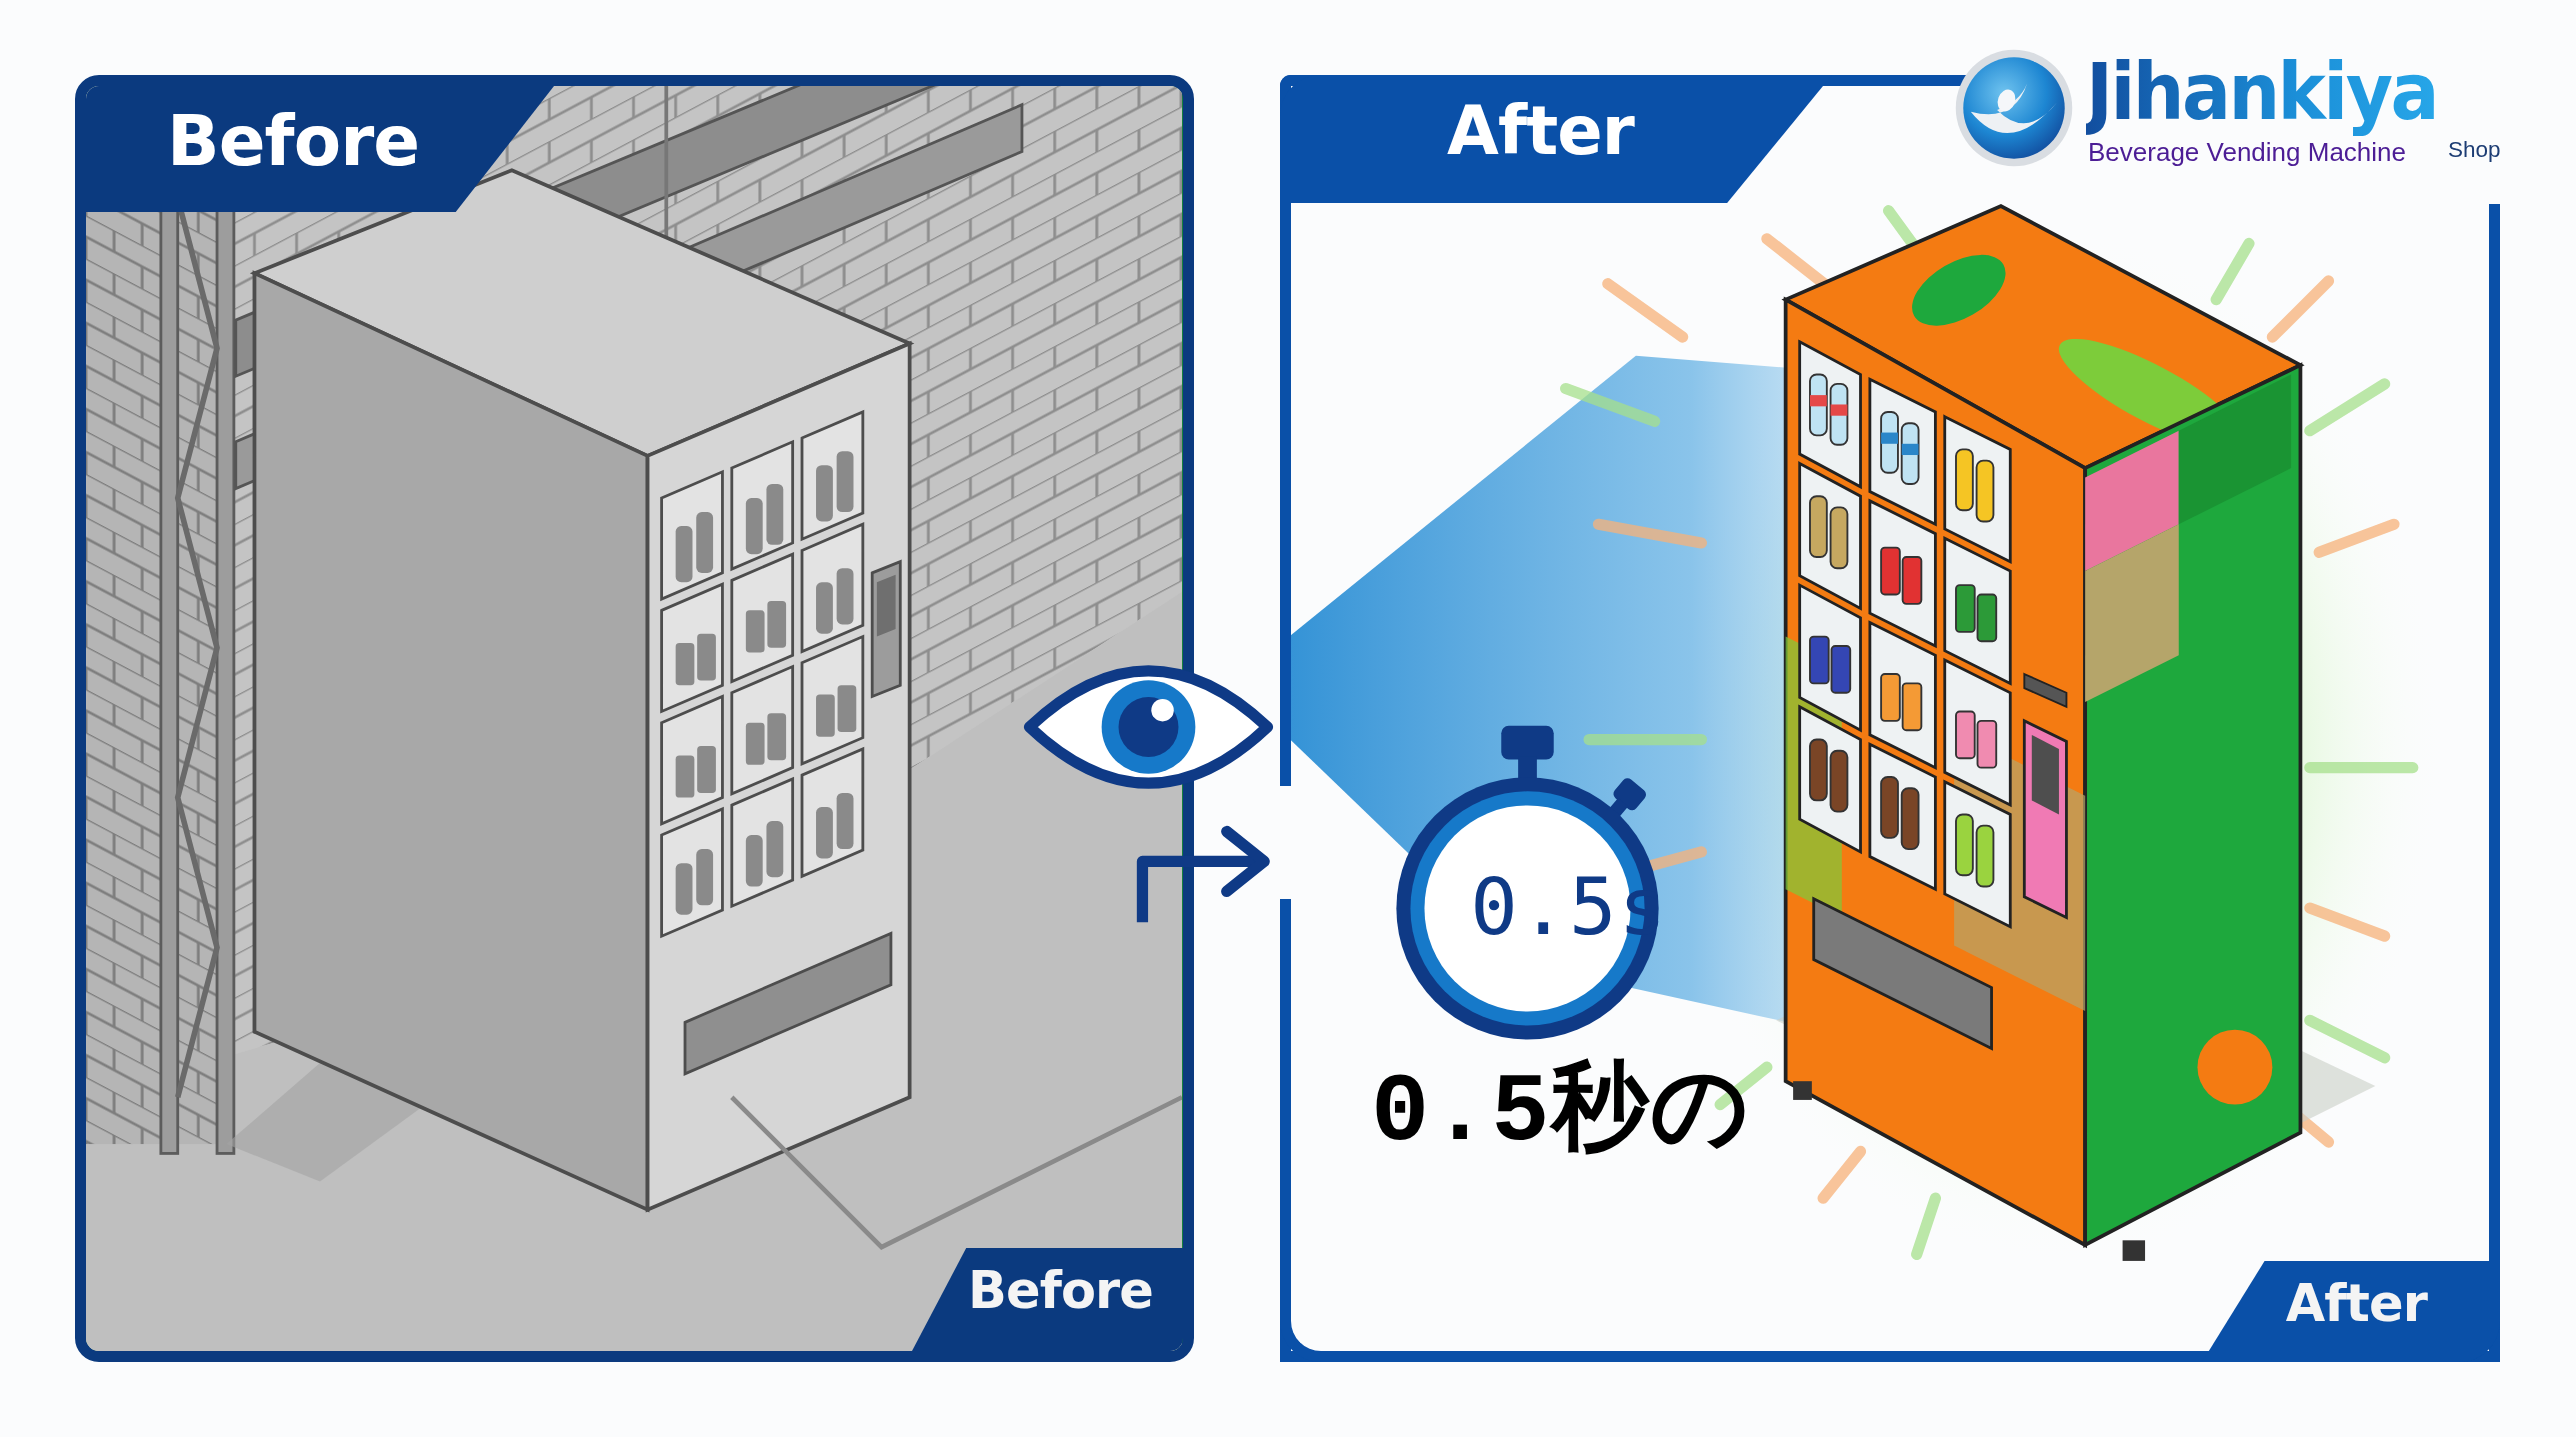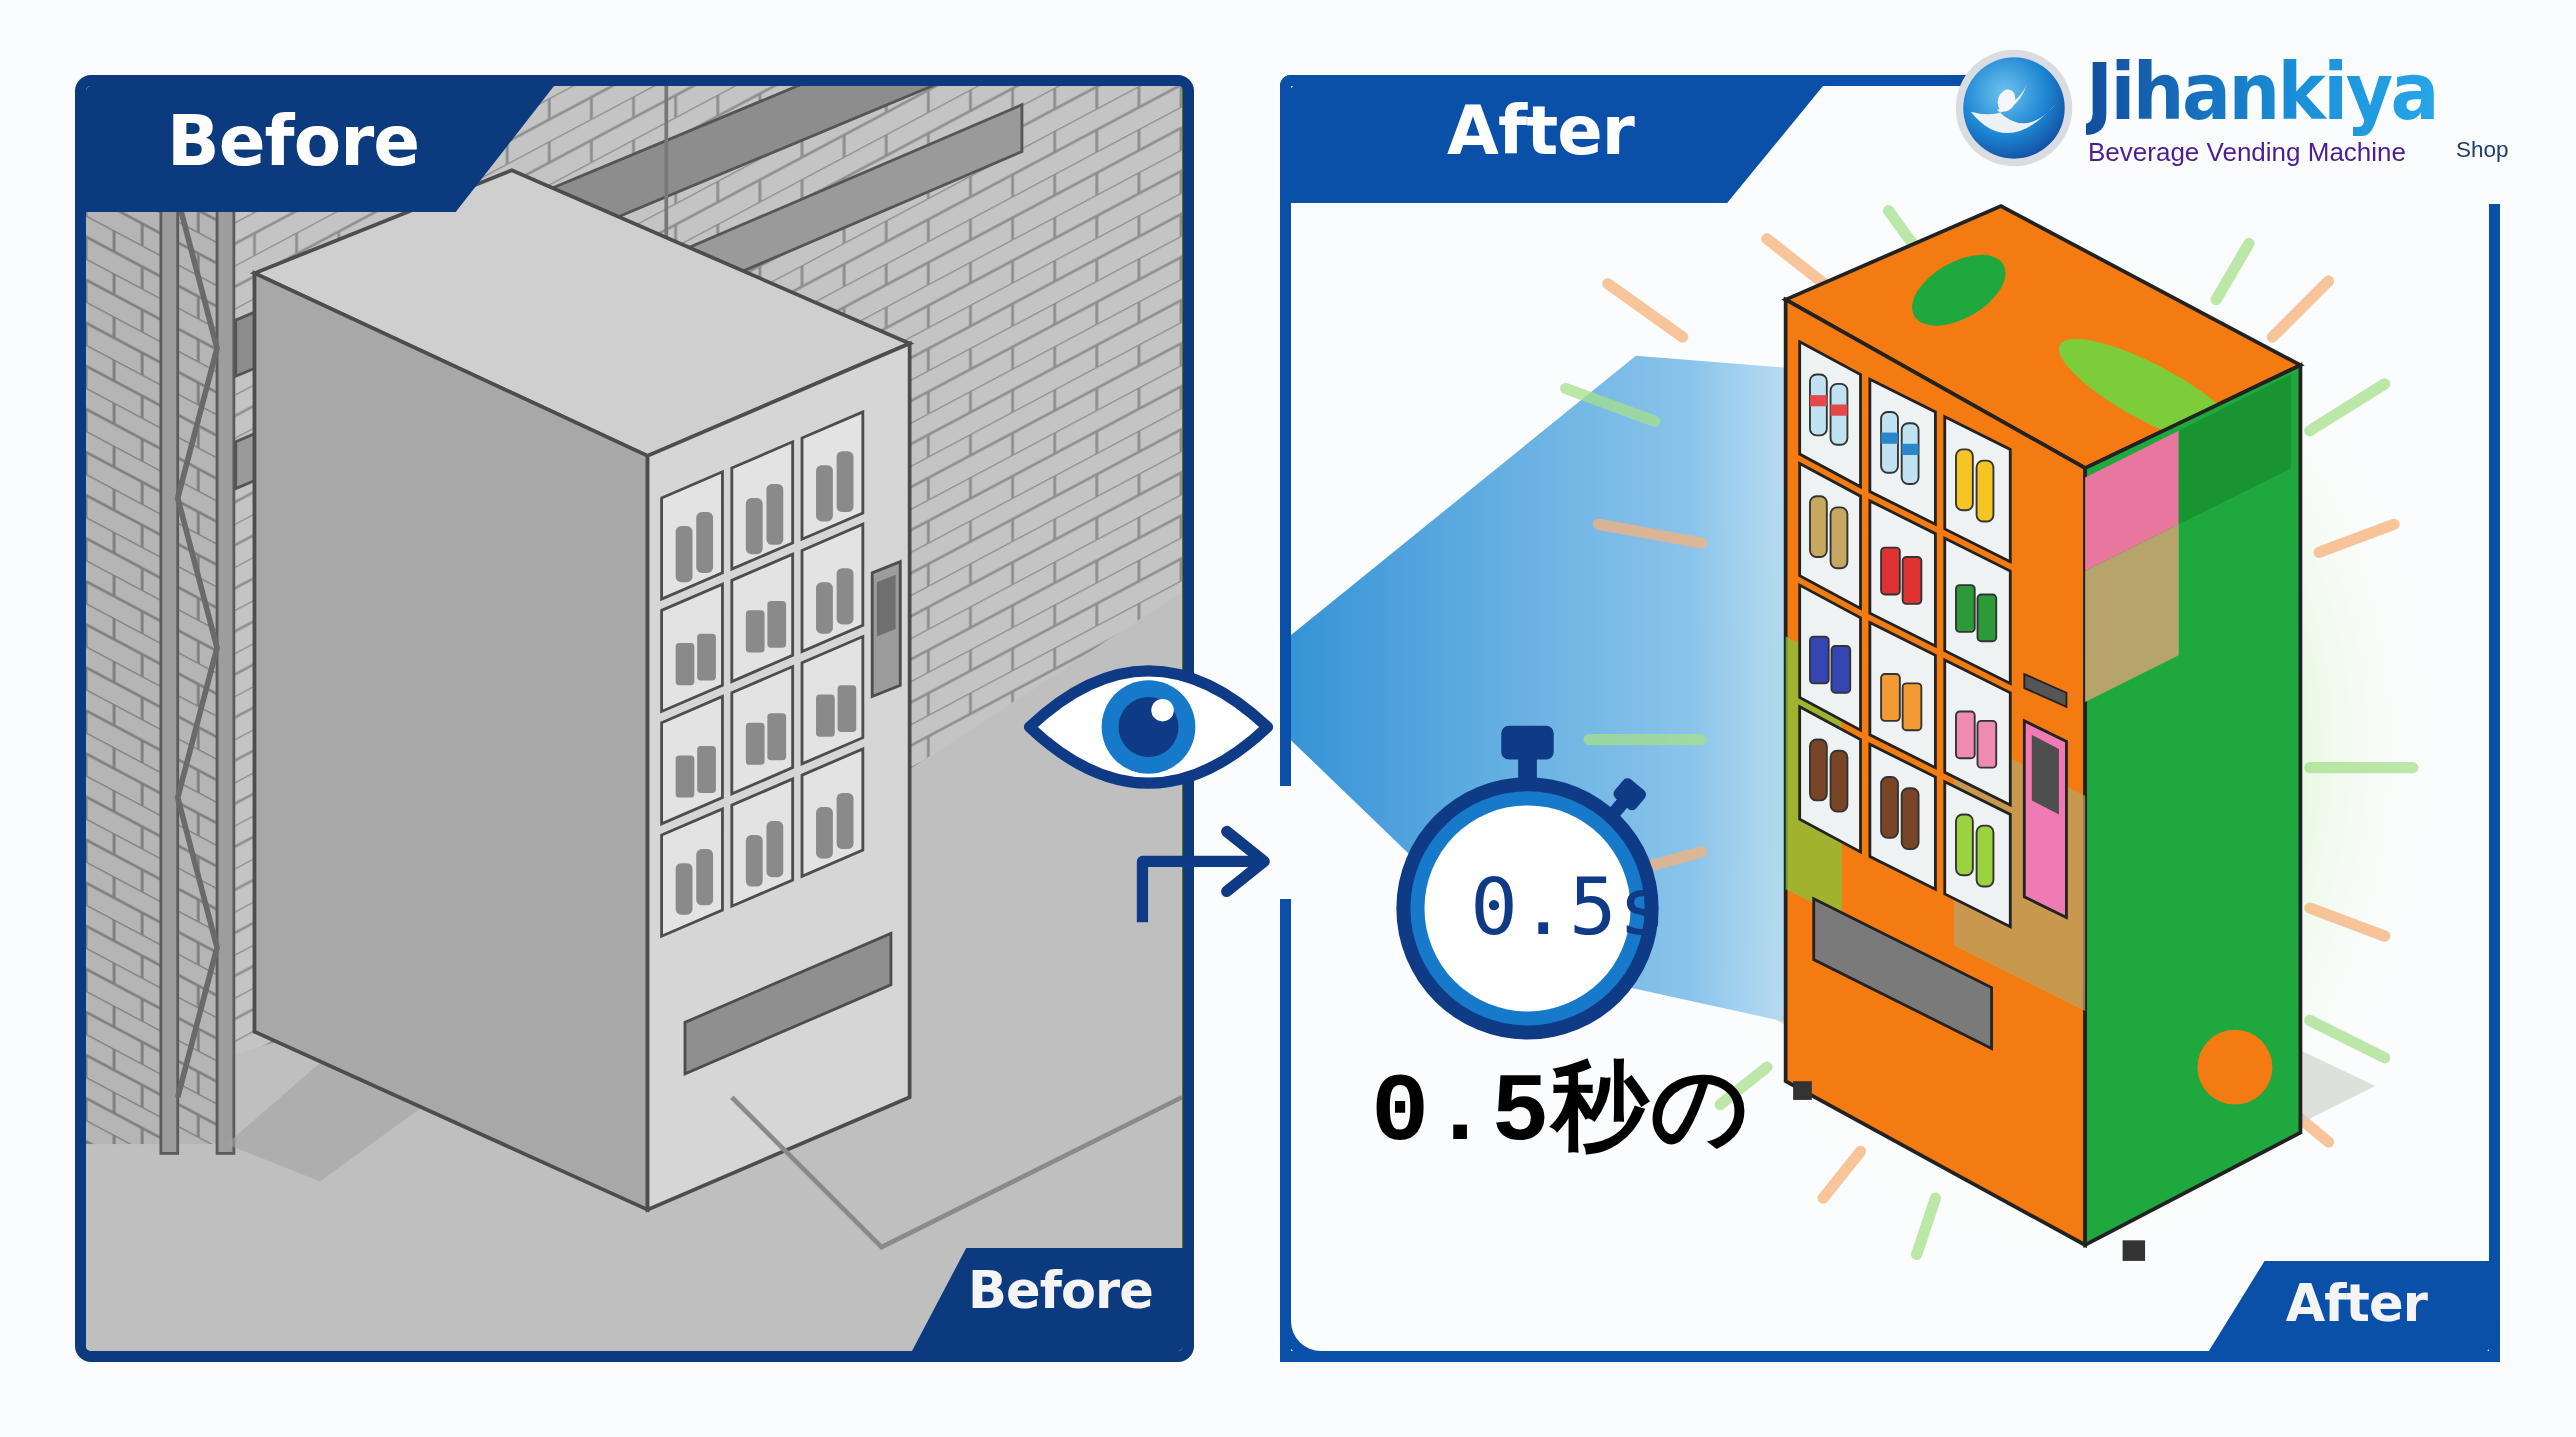--- a/index.html
+++ b/index.html
@@ -1,20 +1,20 @@
 <!DOCTYPE html>
 <html style="font-size:15px"><head>
 <meta charset="utf-8">
 <style>
   html, body { margin:0; padding:0; }
   body { width:2576px; height:1438px; background:#fbfcfd; position:relative; overflow:hidden; font-family:"DejaVu Sans", sans-serif; }
   .abs { position:absolute; }
 
   
-  #before-panel { left:75px; top:75px; width:1119px; height:1287px; border:11.2px solid #0b3a7f; border-radius:16px; box-sizing:border-box; overflow:hidden; background:#4d7c0f; }
+  #before-panel { left:75px; top:75px; width:1119px; height:1287px; border:11.2px solid #0b3a7f; border-radius:24px; box-sizing:border-box; overflow:hidden; background:#15803d; }
   #before-scene { position:absolute; inset:0; }
   .tab-before-top { left:0; top:0; width:468px; height:126px; background:#0b3a7f; clip-path:polygon(0 0,100% 0,79% 100%,0 100%); }
   .tab-before-top span { position:absolute; left:81px; top:15px; font-family:"DejaVu Sans", sans-serif; font-weight:bold; font-size:69px; color:#fff; letter-spacing:-0.9px; }
   .tab-before-bot { right:0; bottom:0; width:271px; height:103px; background:#0b3a7f; clip-path:polygon(20% 0,100% 0,100% 100%,0 100%); }
   .tab-before-bot span { position:absolute; right:30px; top:13px; font-weight:bold; font-size:51px; color:#f4f4f4; letter-spacing:-0.9px; }
 
   
   #after-frame { left:1280px; top:75px; width:1220px; height:1287px; }
   .after-top-border { left:0; top:0; width:693px; height:11.2px; background:#0a50a8; border-top-left-radius:41px; }
   .after-left-border-a { left:0; top:0; width:11.2px; height:711px; background:#0a50a8; border-top-left-radius:41px; }
@@ -25,21 +25,21 @@
   .after-br { right:0; bottom:0; width:45px; height:45px; border-right:11.2px solid #0a50a8; border-bottom:11.2px solid #0a50a8; border-bottom-right-radius:41px; box-sizing:border-box; }
   .tab-after-top { left:0; top:0; width:552px; height:128px; background:#0a50a8; border-top-left-radius:41px; clip-path:polygon(0 0,100% 0,81% 100%,0 100%); }
   .tab-after-top span { position:absolute; left:167px; top:17px; font-weight:bold; font-size:67px; color:#fff; letter-spacing:-0.9px; }
   .tab-after-bot { right:0; bottom:0; width:298px; height:101px; background:#0a50a8; border-bottom-right-radius:41px; clip-path:polygon(21% 0,100% 0,100% 100%,0 100%); }
   .tab-after-bot span { position:absolute; right:73px; top:13px; font-weight:bold; font-size:51px; color:#f4f4f4; letter-spacing:-0.9px; }
 
   
   #logo { left:1952px; top:42px; width:524px; height:131px; }
   .logo-word { position:absolute; left:134px; top:3.7px; font-family:"DejaVu Sans", sans-serif; font-weight:bold; font-size:79px; letter-spacing:-2.8px; background:linear-gradient(90deg,#124e9f,#1b8fd8 60%,#27a6e8); -webkit-background-clip:text; background-clip:text; color:transparent; transform:scaleX(0.92); transform-origin:left; }
   .logo-sub { position:absolute; left:136px; top:95px; font-family:"Liberation Sans", sans-serif; font-size:26px; color:#4c1d95; white-space:nowrap; }
-  .logo-shop { position:absolute; left:496px; top:95px; font-family:"Liberation Sans", sans-serif; font-size:22.5px; color:#1d3d74;margin-left:8px; }
+  .logo-shop { position:absolute; left:496px; top:95px; font-family:"Liberation Sans", sans-serif; font-size:22.5px; color:#1d3d74; }
 
   
   .headline { left:1355px; top:1058px; font-family:Liberation Mono, monospace; font-weight:bold; color:#000000; font-size:97px; line-height:110px; letter-spacing:1.9px;margin-left:16px; }
 </style>
 </head>
 <body>
 
 <div id="before-panel" class="abs">
   <svg id="before-scene" viewBox="0 0 1171 1351" width="1096" height="1265" preserveAspectRatio="none">
     <defs>

